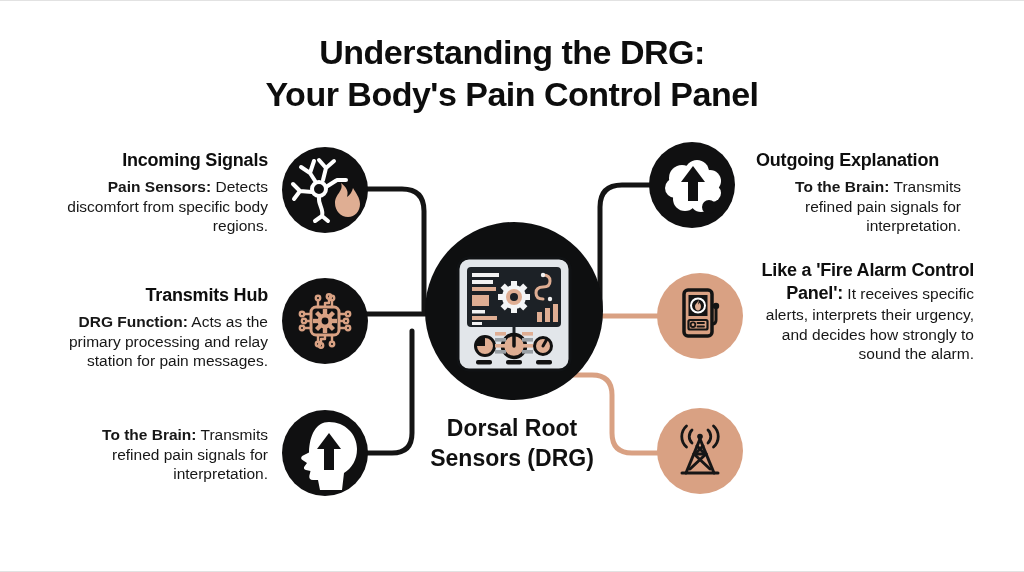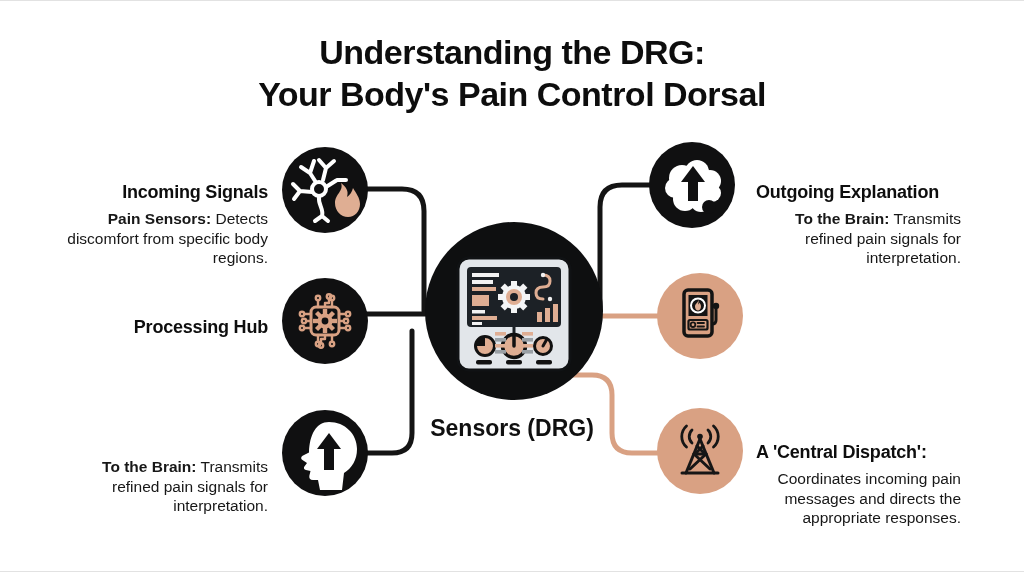--- a/index.html
+++ b/index.html
@@ -10,36 +10,36 @@
   }
   .title{position:absolute;top:30px;left:0;width:1024px;text-align:center;margin:0;
     font-size:34px;font-weight:bold;line-height:42px;color:#0d0d0d;letter-spacing:-0.5px;}
   .title span{display:block;}
   .connectors{position:absolute;left:0;top:0;z-index:1;}
   .icon{position:absolute;z-index:2;}
   .hub{position:absolute;left:425px;top:221px;width:178px;height:178px;z-index:3;}
   .hub-label{position:absolute;left:362px;top:412px;width:300px;text-align:center;z-index:4;
     font-size:23px;font-weight:bold;line-height:30px;color:#101010;}
   .hub-label span{display:block;}
-  .item{position:absolute;z-index:4;margin-top:32px;}
+  .item{position:absolute;z-index:4;}
   .item h2{margin:0 0 5px 0;font-size:18px;line-height:23px;font-weight:bold;
     white-space:nowrap;color:#0e0e0e;letter-spacing:-0.2px;}
   .item p{margin:0;font-size:15.5px;line-height:19.5px;color:#171717;text-align:right;}
   .item.left{text-align:right;}
   .item.right{text-align:left;}
   .inline-title{font-size:18px;line-height:23px;letter-spacing:-0.2px;color:#0e0e0e;}
 </style>
 </head>
 <body>
 
 <div class="page">
 
   <h1 class="title">
     <span>Understanding the DRG:</span>
-    <span>Your Body's Pain Control Dorsal</span>
+    <span>Your Body's Pain Control Panel</span>
   </h1>
 
   <svg class="connectors" width="1024" height="572">
     <g fill="none" stroke-linecap="round" stroke-linejoin="round" stroke-width="5">
       <path d="M362,188 H402 Q424,188 424,210 V310" stroke="#141414"></path>
       <path d="M362,313 H480" stroke="#141414"></path>
       <path d="M362,452 H392 Q412,452 412,432 V330" stroke="#141414"></path>
       <path d="M656,184 H622 Q600,184 600,206 V310" stroke="#141414"></path>
       <path d="M550,315 H662" stroke="#D9A183"></path>
       <path d="M555,374 H592 Q612,374 612,394 V432 Q612,452 632,452 H662" stroke="#D9A183"></path>
@@ -221,40 +221,41 @@
         <rect x="97" y="128" width="11" height="3.6" fill="#9aa0a5"></rect>
       </g>
 
       <rect x="51" y="138" width="16" height="4.5" rx="2" fill="#111"></rect>
       <rect x="81" y="138" width="16" height="4.5" rx="2" fill="#111"></rect>
       <rect x="111" y="138" width="16" height="4.5" rx="2" fill="#111"></rect>
     </svg>
   </div>
 
   <div class="hub-label">
+    <span>Dorsal Root</span>
     <span>Sensors (DRG)</span>
   </div>
 
   <section class="item left" style="top:148px;right:756px;width:205px">
     <h2>Incoming Signals</h2>
     <p><b>Pain Sensors:</b> <span>Detects discomfort from specific body regions.</span></p>
   </section>
 
   <section class="item left" style="top:283px;right:756px;width:222px">
-    <h2>Processing Hub</h2>
+    <h2>Transmits Hub</h2>
+    <p><b>DRG Function:</b> <span>Acts as the primary processing and relay station for pain messages.</span></p>
   </section>
 
   <section class="item left" style="top:424px;right:756px;width:205px">
     <p><b>To the Brain:</b> <span>Transmits refined pain signals for interpretation.</span></p>
   </section>
 
   <section class="item right" style="top:148px;left:756px;width:205px">
     <h2>Outgoing Explanation</h2>
     <p><b>To the Brain:</b> <span>Transmits refined pain signals for interpretation.</span></p>
   </section>
 
-
-  <section class="item right" style="top:408px;left:756px;width:205px">
-    <h2>A 'Central Dispatch':</h2>
-    <p><span>Coordinates incoming pain messages and directs the appropriate responses.</span></p>
-  </section>
+  <section class="item right" style="top:258px;left:756px;width:218px">
+    <p><b class="inline-title">Like a 'Fire Alarm Control Panel':</b> <span>It receives specific alerts, interprets their urgency, and decides how strongly to sound the alarm.</span></p>
+  </section>
+
 
 </div>
 
 </body></html>

